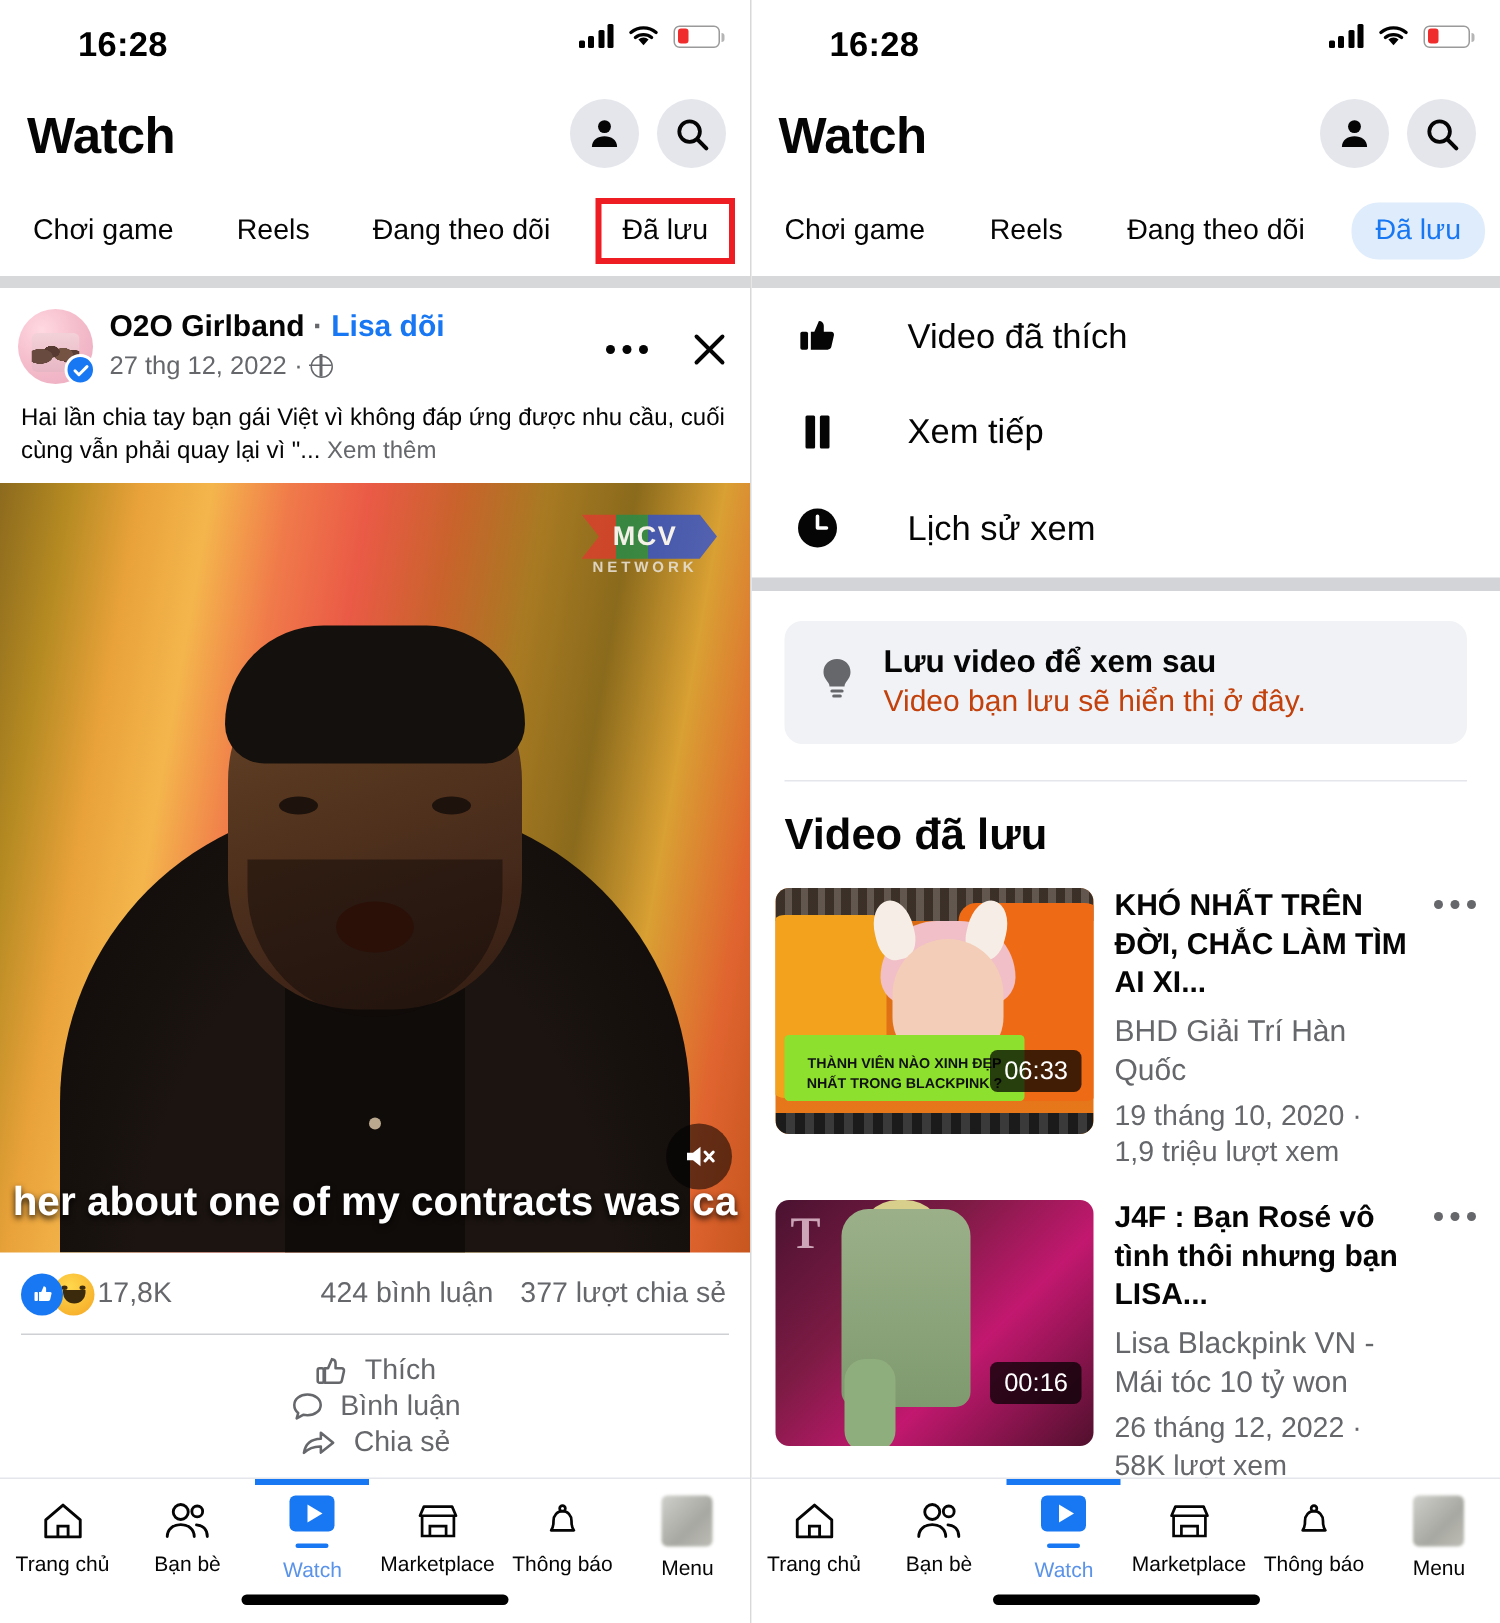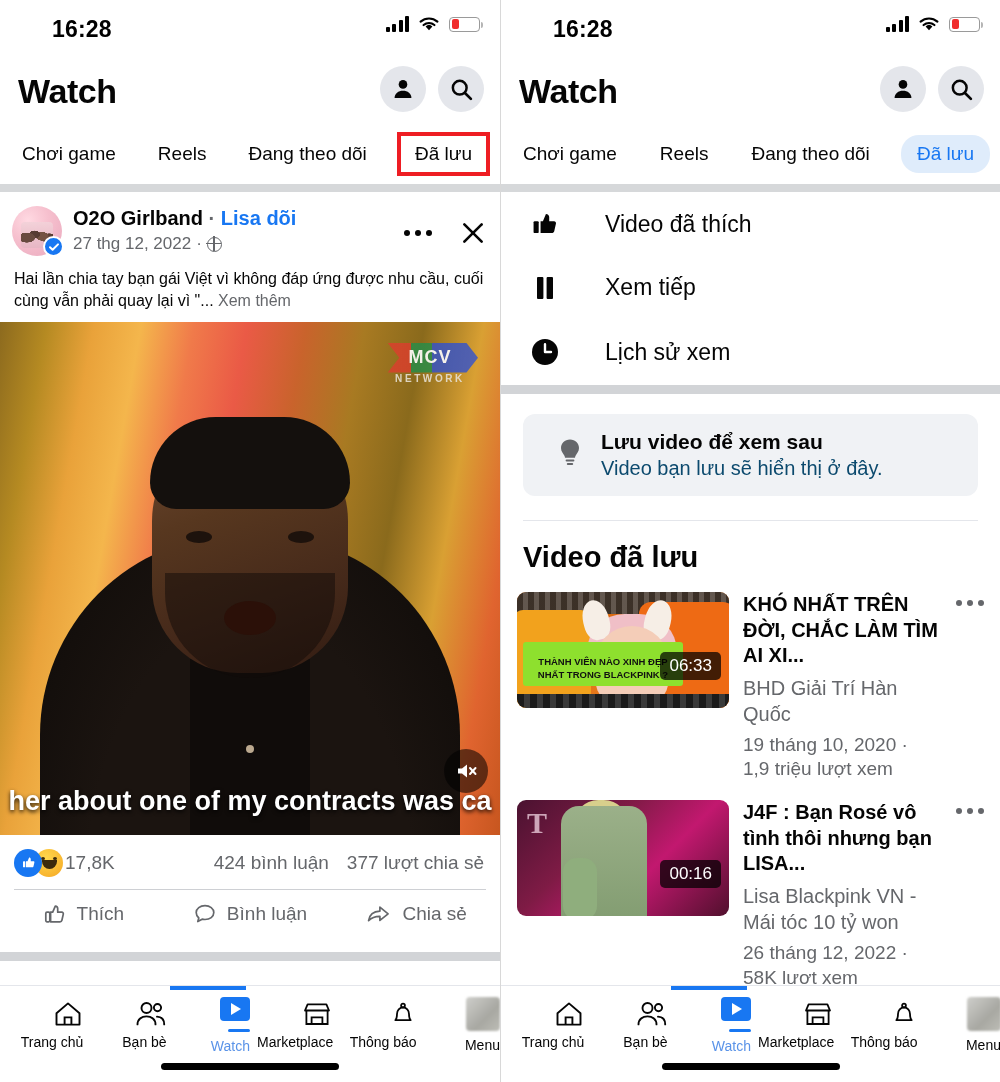--- a/index.html
+++ b/index.html
@@ -93,37 +93,37 @@
   .reactions { display: flex; align-items: center; padding: 14px 16px 12px 14px; font-size: 19px; color: #65676b; }
   .react-icons { display: flex; align-items: center; }
   .r-like { width: 28px; height: 28px; border-radius: 50%; background: #1877f2; display: flex; align-items:center; justify-content:center; z-index:2; }
   .r-haha { width: 28px; height: 28px; border-radius: 50%; background: radial-gradient(circle at 40% 32%, #ffd84d 0%, #f5a623 100%); margin-left: -7px; position:relative; z-index:1; display:flex; align-items:center; justify-content:center;}
   .r-haha .m { width:15px; height:9px; background:#3c2a0c; border-radius:0 0 9px 9px; margin-top:4px;}
   .r-haha .e { position:absolute; top:8px; width:4px; height:3px; background:#3c2a0c; border-radius:50%;}
   .r-haha .e.l{left:6px;} .r-haha .e.r{right:6px;}
   .r-count { color: #65676b; margin-left: 2px; }
   .react-right { margin-left: auto; display: flex; gap: 18px; }
   .divider { height: 1px; background: #ced0d4; margin: 0 14px; }
-  .actionbar { display: flex; padding: 12px 0 14px 0; }
+  .actionbar { display: flex; padding: 12px 0 14px 0; flex-direction: column; }
   .act { flex: 1; display: flex; align-items: center; justify-content: center; gap: 10px; font-size: 19px; color: #65676b; }
   .post-gap { height: 12px; background: #fff; }
   .sep-band { height: 9px; background: #d2d4d7; }
 
   
   .menurow { display: flex; align-items: center; padding: 18px 0 18px 26px; gap: 24px; }
   .menurow .mi { width: 36px; display: flex; align-items: center; justify-content: center; }
   .menurow .ml { font-size: 23px; color: #050505; margin-left: 18px; }
-  .tip-card { margin: 20px 22px 0 22px; background: #f0f2f5; border-radius: 12px; padding: 16px 32px; display: flex; align-items: center; gap: 16px; }
+  .tip-card { margin: 20px 22px 0 22px; background: #f0f2f5; border-radius: 12px; padding: 16px 20px; display: flex; align-items: center; gap: 16px; }
   .tip-t1 { font-size: 21px; font-weight: bold; color: #050505; }
-  .tip-t2 { font-size: 20px; color: #0c4a6e; margin-top: 3px; }
+  .tip-t2 { font-size: 20px; color: #c2410c; margin-top: 3px; }
   .thin-div { height: 1px; background: #e4e6eb; margin: 24px 22px 0 22px; }
   .section-title { font-size: 29px; font-weight: bold; color: #050505; padding: 20px 22px 12px 22px; }
 
   .vrow { display: flex; padding: 6px 16px 12px 16px; position: relative; }
-  .thumb { width: 212px; height: 116px; border-radius: 9px; position: relative; overflow: hidden; flex: none; }
+  .thumb { width: 212px; height: 164px; border-radius: 9px; position: relative; overflow: hidden; flex: none; }
   .dur { position: absolute; right: 8px; bottom: 28px; background: rgba(0,0,0,.72); color: #fff; font-size: 17px; padding: 4px 9px; border-radius: 5px; font-weight: 500; }
   .vinfo { margin-left: 14px; padding-right: 46px; }
   .vtitle { font-size: 20px; font-weight: bold; color: #050505; line-height: 1.28; }
   .vchan { font-size: 20px; color: #65676b; margin-top: 6px; line-height: 1.3; }
   .vmeta { font-size: 19px; color: #65676b; margin-top: 6px; line-height: 1.3; }
   .row-dots { position: absolute; right: 16px; top: 14px; display: flex; gap: 5px; }
   .row-dots i { width: 6px; height: 6px; border-radius: 50%; background: #65676b; display:block; }
 
   
   .th1 { background: linear-gradient(#d8670f, #e8791b); }
@@ -149,21 +149,21 @@
   .th3 .grid { position:absolute; left:0; right:0; top:34px; bottom:0;
       background-image:linear-gradient(90deg,rgba(150,150,145,.55) 1px,transparent 1px),linear-gradient(rgba(150,150,145,.45) 1px,transparent 1px);
       background-size:62px 54px;}
   .th3 .trim { position:absolute; left:0; width:120%; height:17px; top:28px; background:repeating-linear-gradient(90deg,#b9cf7c 0 8px,#8fae48 8px 15px); }
   .th3 .trim.diag { top:26px; left:44%; width:78%; transform:rotate(31deg); transform-origin:left top; }
   .th3 .ceil { position:absolute; left:0; right:0; top:0; height:30px; background:#f7f7f3;}
 
   
   .botnav { position: absolute; left: 0; bottom: 0; width: 500px; height: 97px; background: #fff; border-top: 1px solid #e4e6eb; }
   .navrow { display: flex; height: 72px; }
-  .navitem { flex: 1; display: flex; flex-direction: column; align-items: flex-end; justify-content: center; gap: 6px; position: relative; padding-top: 6px;}
+  .navitem { flex: 1; display: flex; flex-direction: column; align-items: center; justify-content: center; gap: 6px; position: relative; padding-top: 6px;}
   .navlabel { font-size: 14px; color: #050505; }
   .navitem.active .navlabel { color: #5a93e8; }
   .navbadge { position: absolute; top: 0; left: 50%; transform: translateX(-50%); width: 76px; height: 4px; background: #1877f2; }
   .menu-thumb { width: 34px; height: 34px; border-radius: 4px; background: linear-gradient(135deg,#cfcfcb 0%, #a8a8a2 60%, #bdbdb6 100%); filter: blur(1px); }
   .home-ind { position: absolute; left: 50%; transform: translateX(-50%); bottom: 12px; width: 178px; height: 7px; background: #000; border-radius: 4px; }
   .play-sq { width: 30px; height: 24px; background: #1877f2; border-radius: 4px; display:flex; align-items:center; justify-content:center; }
   .play-sq::after { content:""; border-left: 10px solid #fff; border-top: 6px solid transparent; border-bottom: 6px solid transparent; margin-left:3px;}
   .play-under { width: 22px; height: 3px; background:#1877f2; border-radius:2px; margin-top:2px;}
 </style>
 </head>

